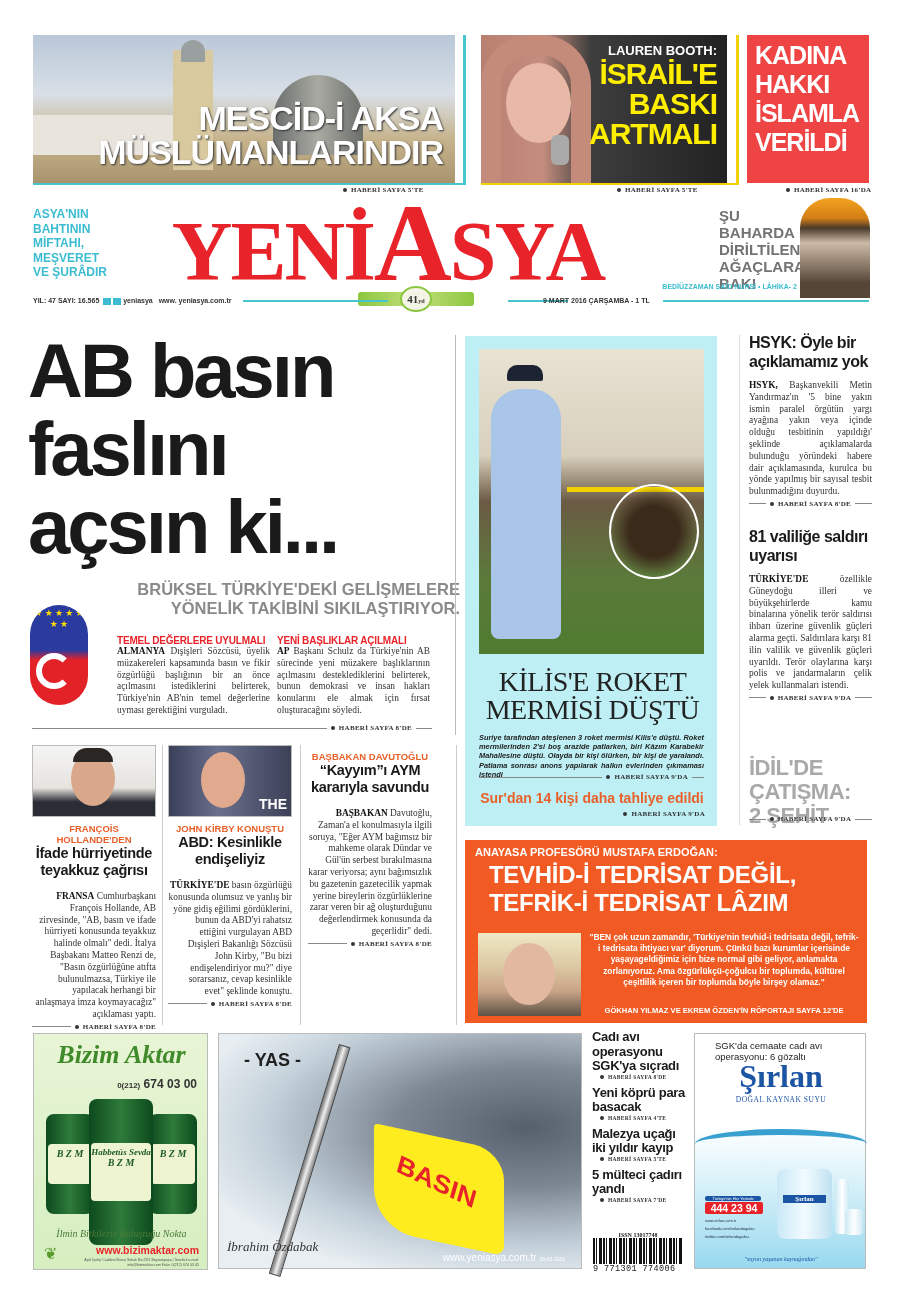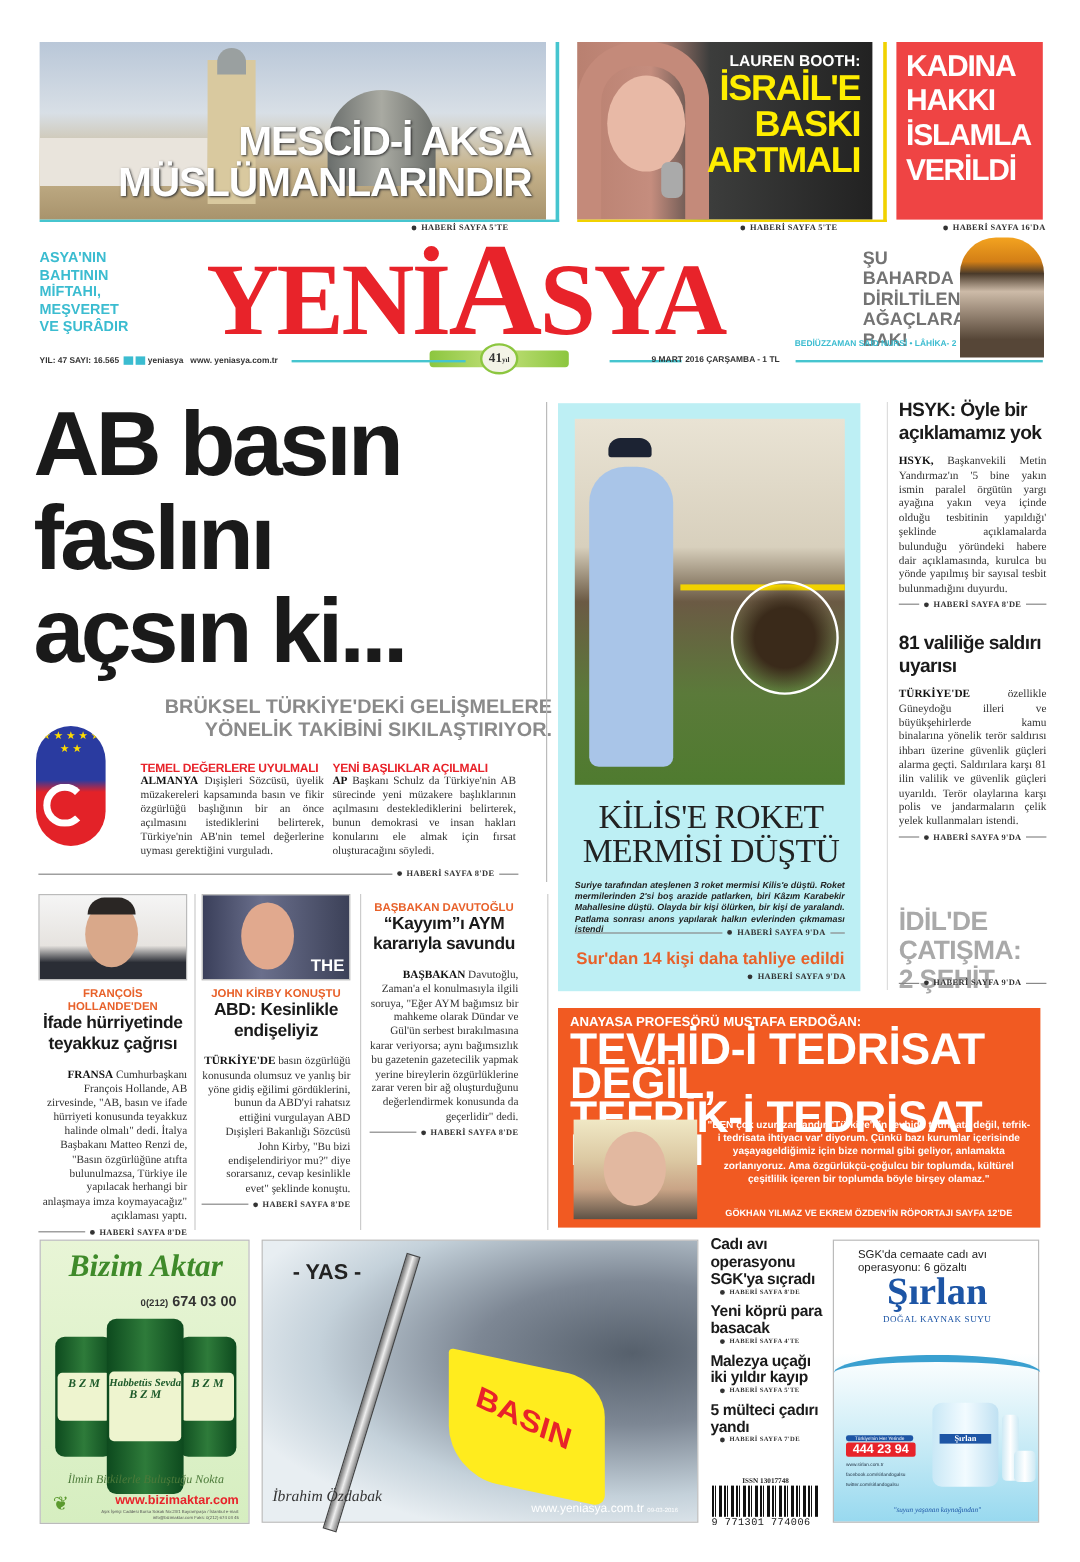--- a/index.html
+++ b/index.html
@@ -77,21 +77,21 @@
 .story .pic{height:72px;border:1px solid #bbb;overflow:hidden;position:relative}
 .story .kicker{text-align:center;font-family:"Liberation Sans",sans-serif;font-weight:bold;color:#e8612a;font-size:9.5px;margin-top:6px}
 .story .h{text-align:center;font-family:"Liberation Sans",sans-serif;font-weight:bold;color:#1a1a1a;font-size:14.5px;line-height:17px;letter-spacing:-0.3px}
 .story .body-txt{text-align:right;margin-top:12px}
 .story .haberi{margin-top:2px}
 #s1{left:32px}#s2{left:168px}#s3{left:308px}
 .vd{position:absolute;top:745px;width:1px;height:280px;background:#ccc}
 
 #erd{left:465px;top:840px;width:402px;height:183px;background:#f15a22;color:#fff}
 #erd .kick{position:absolute;left:10px;top:6px;font-family:"Liberation Sans",sans-serif;font-weight:bold;font-size:11px}
-#erd .ttl{position:absolute;left:10px;top:21px;width:385px;font-family:"Liberation Sans",sans-serif;font-weight:900;font-size:37px;line-height:28px;letter-spacing:-0.3px}
+#erd .ttl{position:absolute;left:24px;top:21px;width:385px;font-family:"Liberation Sans",sans-serif;font-weight:900;font-size:24px;line-height:28px;letter-spacing:-0.3px}
 #erd .pic{position:absolute;left:13px;top:93px;width:103px;height:83px;background:linear-gradient(180deg,#f0e8c5,#dcc9a3 40%,#c9a486 70%,#5e5246);}
 #erd .pic .head{position:absolute;left:25px;top:10px;width:52px;height:62px;border-radius:50%;background:#e2b8a0}
 #erd .quote{position:absolute;left:124px;top:92px;width:270px;font-family:"Liberation Sans",sans-serif;font-weight:bold;font-size:8.4px;line-height:11.2px;text-align:center}
 #erd .by{position:absolute;left:124px;top:166px;width:270px;text-align:center;font-family:"Liberation Sans",sans-serif;font-weight:bold;font-size:7.6px}
 
 #aktar{left:33px;top:1033px;width:175px;height:237px;background:linear-gradient(180deg,#e8f5d6,#d6eec0);border:1px solid #bbb}
 #aktar .brand{position:absolute;left:0;top:6px;width:175px;text-align:center;font-family:"Liberation Serif",serif;font-style:italic;font-weight:bold;color:#3f8a2a;font-size:26px}
 #aktar .phone{position:absolute;right:10px;top:43px;font-family:"Liberation Sans",sans-serif;font-weight:bold;color:#333;font-size:12px}
 #aktar .phone small{font-size:8px}
 .jar{position:absolute;background:linear-gradient(90deg,#0d4a1e,#2e7b3a,#0d4a1e);border-radius:8px}

